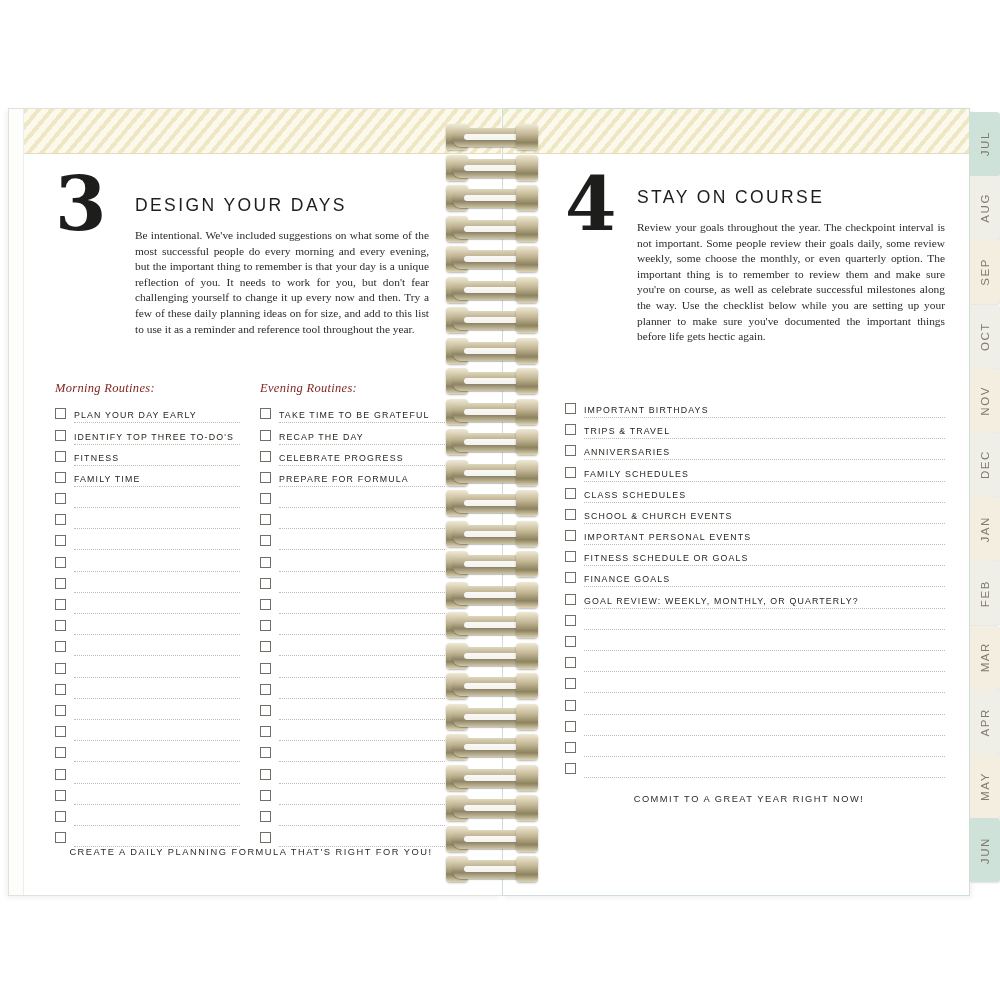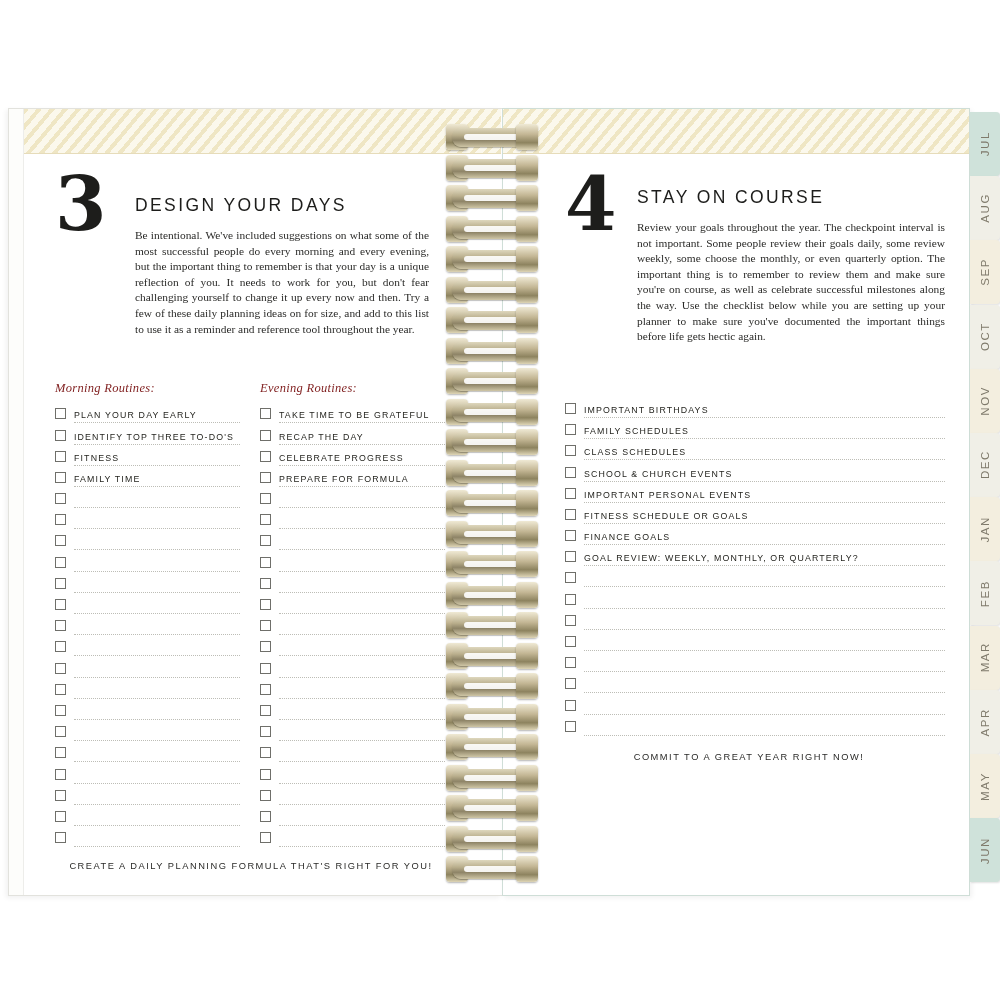--- a/index.html
+++ b/index.html
@@ -526,21 +526,21 @@
                 <div class="checkline">
                   <div class="cbox"></div>
                   <div class="cline">
                     <span></span>
                   </div>
                 </div>
               </div>
           </div>
         </div>
 
-        <div class="footer-note" style="margin-top:14px; width:392px;">CREATE A DAILY PLANNING FORMULA THAT'S RIGHT FOR YOU!</div>
+        <div class="footer-note" style="width:392px;">CREATE A DAILY PLANNING FORMULA THAT'S RIGHT FOR YOU!</div>
       </div>
     </div>
 
     <div class="page-right">
       <div class="stripe-band stripe-right"></div>
 
       <div class="right-content">
         <div class="head-row">
           <div class="big-numeral" style="width:72px;">4</div>
           <div style="flex:1 1 auto;">
@@ -552,20 +552,32 @@
         <div class="right-list" id="right-list">
             <div class="checkline">
               <div class="cbox"></div>
               <div class="cline">
                 <span>IMPORTANT BIRTHDAYS</span>
               </div>
             </div>
             <div class="checkline">
               <div class="cbox"></div>
               <div class="cline">
+                <span>TRIPS &amp; TRAVEL</span>
+              </div>
+            </div>
+            <div class="checkline">
+              <div class="cbox"></div>
+              <div class="cline">
+                <span>ANNIVERSARIES</span>
+              </div>
+            </div>
+            <div class="checkline">
+              <div class="cbox"></div>
+              <div class="cline">
                 <span>FAMILY SCHEDULES</span>
               </div>
             </div>
             <div class="checkline">
               <div class="cbox"></div>
               <div class="cline">
                 <span>CLASS SCHEDULES</span>
               </div>
             </div>
             <div class="checkline">

